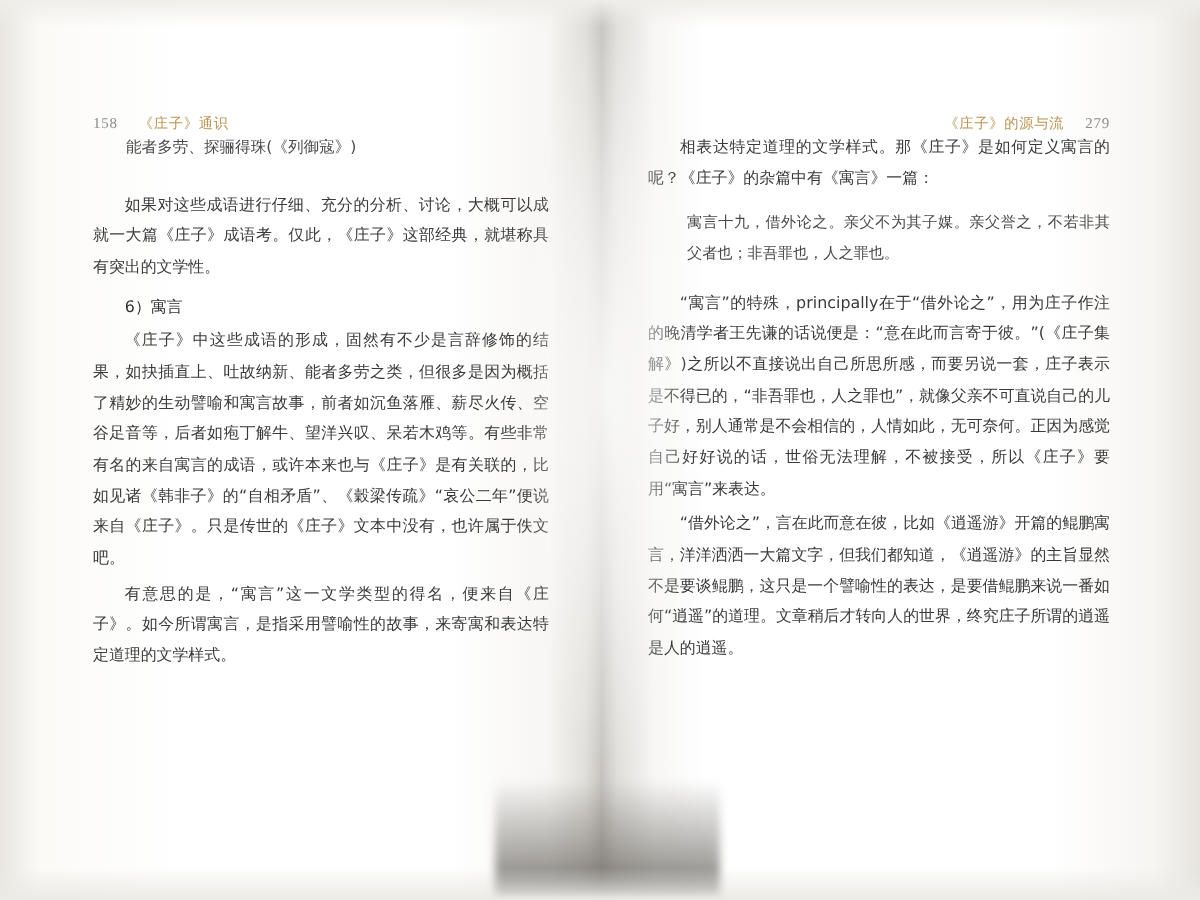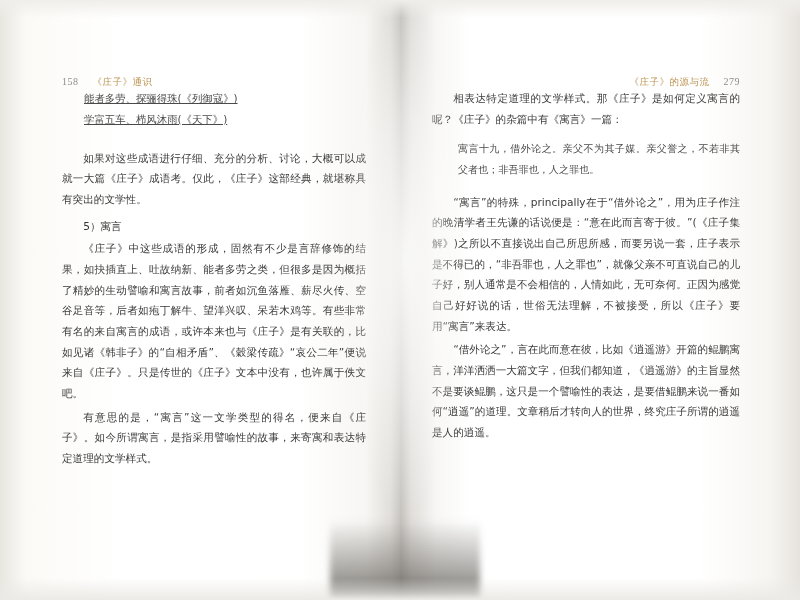--- a/index.html
+++ b/index.html
@@ -115,21 +115,20 @@
     line-height: 1.95;
     text-align: justify;
     font-family: "DejaVu Sans", "Liberation Sans", sans-serif;
   }
 
   .quote-lines {
     margin: 0 0 18px 22px;
     color: #4a4a4a;
     font-size: 10.4px;
     line-height: 2.0;
-    text-decoration: underline;
   }
   .quote-lines div { white-space: nowrap; }
 
   p.para {
     margin: 0 0 3px 0;
     text-indent: 2em;
   }
   .sub-head {
     margin: 6px 0 2px 0;
     text-indent: 2em;
@@ -157,25 +156,24 @@
 
   <div class="page left">
     <div class="running-head">
       <span class="folio">158</span>
       <span class="head-title">《庄子》通识</span>
     </div>
 
     <div class="body">
       <div class="quote-lines">
         <div>能者多劳、探骊得珠(《列御寇》)</div>
-        <div>学富五车、栉风沐雨(《天下》)</div>
       </div>
 
       <p class="para">如果对这些成语进行仔细、充分的分析、讨论，大概可以成就一大篇《庄子》成语考。仅此，《庄子》这部经典，就堪称具有突出的文学性。</p>
-      <p class="sub-head">5）寓言</p>
+      <p class="sub-head">6）寓言</p>
       <p class="para">《庄子》中这些成语的形成，固然有不少是言辞修饰的结果，如抉插直上、吐故纳新、能者多劳之类，但很多是因为概括了精妙的生动譬喻和寓言故事，前者如沉鱼落雁、薪尽火传、空谷足音等，后者如疱丁解牛、望洋兴叹、呆若木鸡等。有些非常有名的来自寓言的成语，或许本来也与《庄子》是有关联的，比如见诸《韩非子》的“自相矛盾”、《穀梁传疏》“哀公二年”便说来自《庄子》。只是传世的《庄子》文本中没有，也许属于佚文吧。</p>
       <p class="para">有意思的是，“寓言”这一文学类型的得名，便来自《庄子》。如今所谓寓言，是指采用譬喻性的故事，来寄寓和表达特定道理的文学样式。</p>
     </div>
   </div>
 
   <div class="page right">
     <div class="running-head">
       <span class="head-title">《庄子》的源与流</span>
       <span class="folio">279</span>
     </div>

